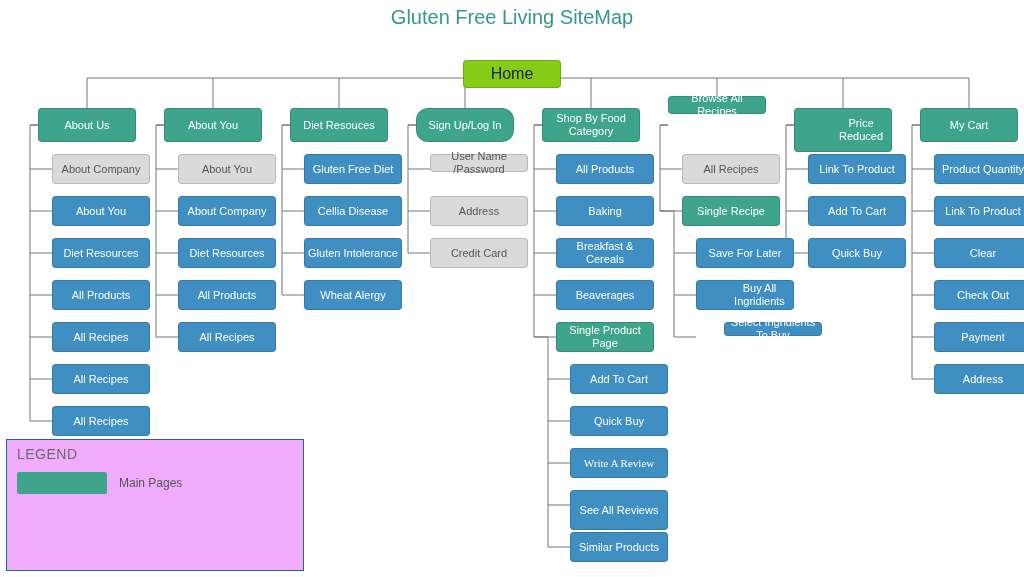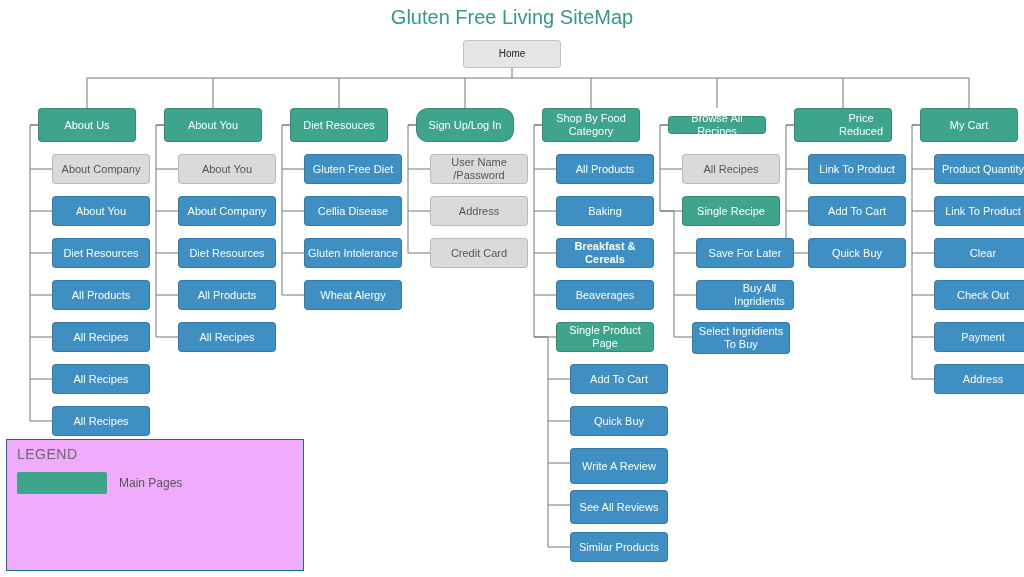--- a/index.html
+++ b/index.html
@@ -28,21 +28,21 @@
     align-items: center;
     justify-content: center;
     text-align: center;
     line-height: 1.15;
     padding: 2px 3px;
     box-sizing: border-box;
   }
   .green { background: #3ea58c; }
   .blue  { background: #3f8fc3; }
   .grey  { background: #dadada; color: #555; }
-  .orange{ background: #e5e5e5; color:#222; font-size:10px; }
+  .orange{ background: #84cc16; color:#222; font-size:16px;margin-top:20px; }
   svg.connectors {
     position: absolute;
     left: 0; top: 0;
     width: 1024px; height: 577px;
     pointer-events: none;
   }
   line {
     stroke: #777;
     stroke-width: 1;
   }
@@ -188,41 +188,41 @@
     <div class="node blue" style="left: 178px; top: 196px; height: 30px;">About Company</div>
     <div class="node blue" style="left: 178px; top: 238px; height: 30px;">Diet Resources</div>
     <div class="node blue" style="left: 178px; top: 280px; height: 30px;">All Products</div>
     <div class="node blue" style="left: 178px; top: 322px; height: 30px;">All Recipes</div>
     <div class="node green" style="left: 290px; top: 108px; height: 34px;">Diet Resouces</div>
     <div class="node blue" style="left: 304px; top: 154px; height: 30px;">Gluten Free Diet</div>
     <div class="node blue" style="left: 304px; top: 196px; height: 30px;">Cellia Disease</div>
     <div class="node blue" style="left: 304px; top: 238px; height: 30px;">Gluten Intolerance</div>
     <div class="node blue" style="left: 304px; top: 280px; height: 30px;">Wheat Alergy</div>
     <div class="node green" style="left: 416px; top: 108px; height: 34px; border-radius: 12px;">Sign Up/Log In</div>
-    <div class="node grey" style="left: 430px; top: 154px; height: 30px;">User Name /Password</div>
+    <div class="node grey" style="left: 430px; top: 154px; height: 18px;">User Name /Password</div>
     <div class="node grey" style="left: 430px; top: 196px; height: 30px;">Address</div>
     <div class="node grey" style="left: 430px; top: 238px; height: 30px;">Credit Card</div>
     <div class="node green" style="left: 542px; top: 108px; height: 34px;">Shop By Food Category</div>
     <div class="node blue" style="left: 556px; top: 154px; height: 30px;">All Products</div>
     <div class="node blue" style="left: 556px; top: 196px; height: 30px;">Baking</div>
-    <div class="node blue" style="left: 556px; top: 238px; height: 30px; font-weight: bold;">Breakfast &amp; Cereals</div>
+    <div class="node blue" style="left: 556px; top: 238px; height: 30px;">Breakfast &amp; Cereals</div>
     <div class="node blue" style="left: 556px; top: 280px; height: 30px;">Beaverages</div>
     <div class="node green" style="left: 556px; top: 322px; height: 30px;">Single Product Page</div>
     <div class="node blue" style="left: 570px; top: 364px; height: 30px;">Add To Cart</div>
     <div class="node blue" style="left: 570px; top: 406px; height: 30px;">Quick Buy</div>
-    <div class="node blue" style="left: 570px; top: 448px; height: 36px;">Write A Review</div>
-    <div class="node blue" style="left: 570px; top: 490px; height: 34px;">See All Reviews</div>
+    <div class="node blue" style="left: 570px; top: 448px; height: 30px; font-family: Liberation Serif, serif;">Write A Review</div>
+    <div class="node blue" style="left: 570px; top: 490px; height: 40px;">See All Reviews</div>
     <div class="node blue" style="left: 570px; top: 532px; height: 30px;">Similar Products</div>
-    <div class="node green" style="left: 668px; top: 116px; height: 18px;">Browse All Recipes</div>
+    <div class="node green" style="left: 668px; top: 96px; height: 18px;">Browse All Recipes</div>
     <div class="node grey" style="left: 682px; top: 154px; height: 30px;">All Recipes</div>
     <div class="node green" style="left: 682px; top: 196px; height: 30px;">Single Recipe</div>
     <div class="node blue" style="left: 696px; top: 238px; height: 30px;">Save For Later</div>
     <div class="node blue" style="left: 696px; top: 280px; height: 30px; padding-left: 32px;">Buy All Ingridients</div>
-    <div class="node blue" style="left: 692px; top: 322px; height: 32px;">Select Ingridients To Buy</div>
-    <div class="node green" style="left: 794px; top: 108px; height: 34px; padding-left: 39px;">Price Reduced</div>
+    <div class="node blue" style="left: 724px; top: 322px; height: 14px;">Select Ingridients To Buy</div>
+    <div class="node green" style="left: 794px; top: 108px; height: 44px; padding-left: 39px;">Price Reduced</div>
     <div class="node blue" style="left: 808px; top: 154px; height: 30px;">Link To Product</div>
     <div class="node blue" style="left: 808px; top: 196px; height: 30px;">Add To Cart</div>
     <div class="node blue" style="left: 808px; top: 238px; height: 30px;">Quick Buy</div>
     <div class="node green" style="left: 920px; top: 108px; height: 34px;">My Cart</div>
     <div class="node blue" style="left: 934px; top: 154px; height: 30px;">Product Quantity</div>
     <div class="node blue" style="left: 934px; top: 196px; height: 30px;">Link To Product</div>
     <div class="node blue" style="left: 934px; top: 238px; height: 30px;">Clear</div>
     <div class="node blue" style="left: 934px; top: 280px; height: 30px;">Check Out</div>
     <div class="node blue" style="left: 934px; top: 322px; height: 30px;">Payment</div>
     <div class="node blue" style="left: 934px; top: 364px; height: 30px;">Address</div>

